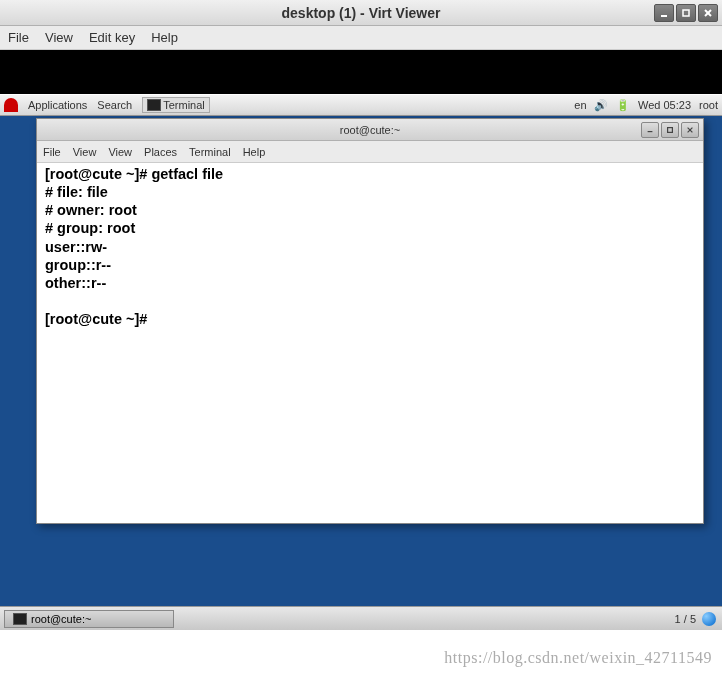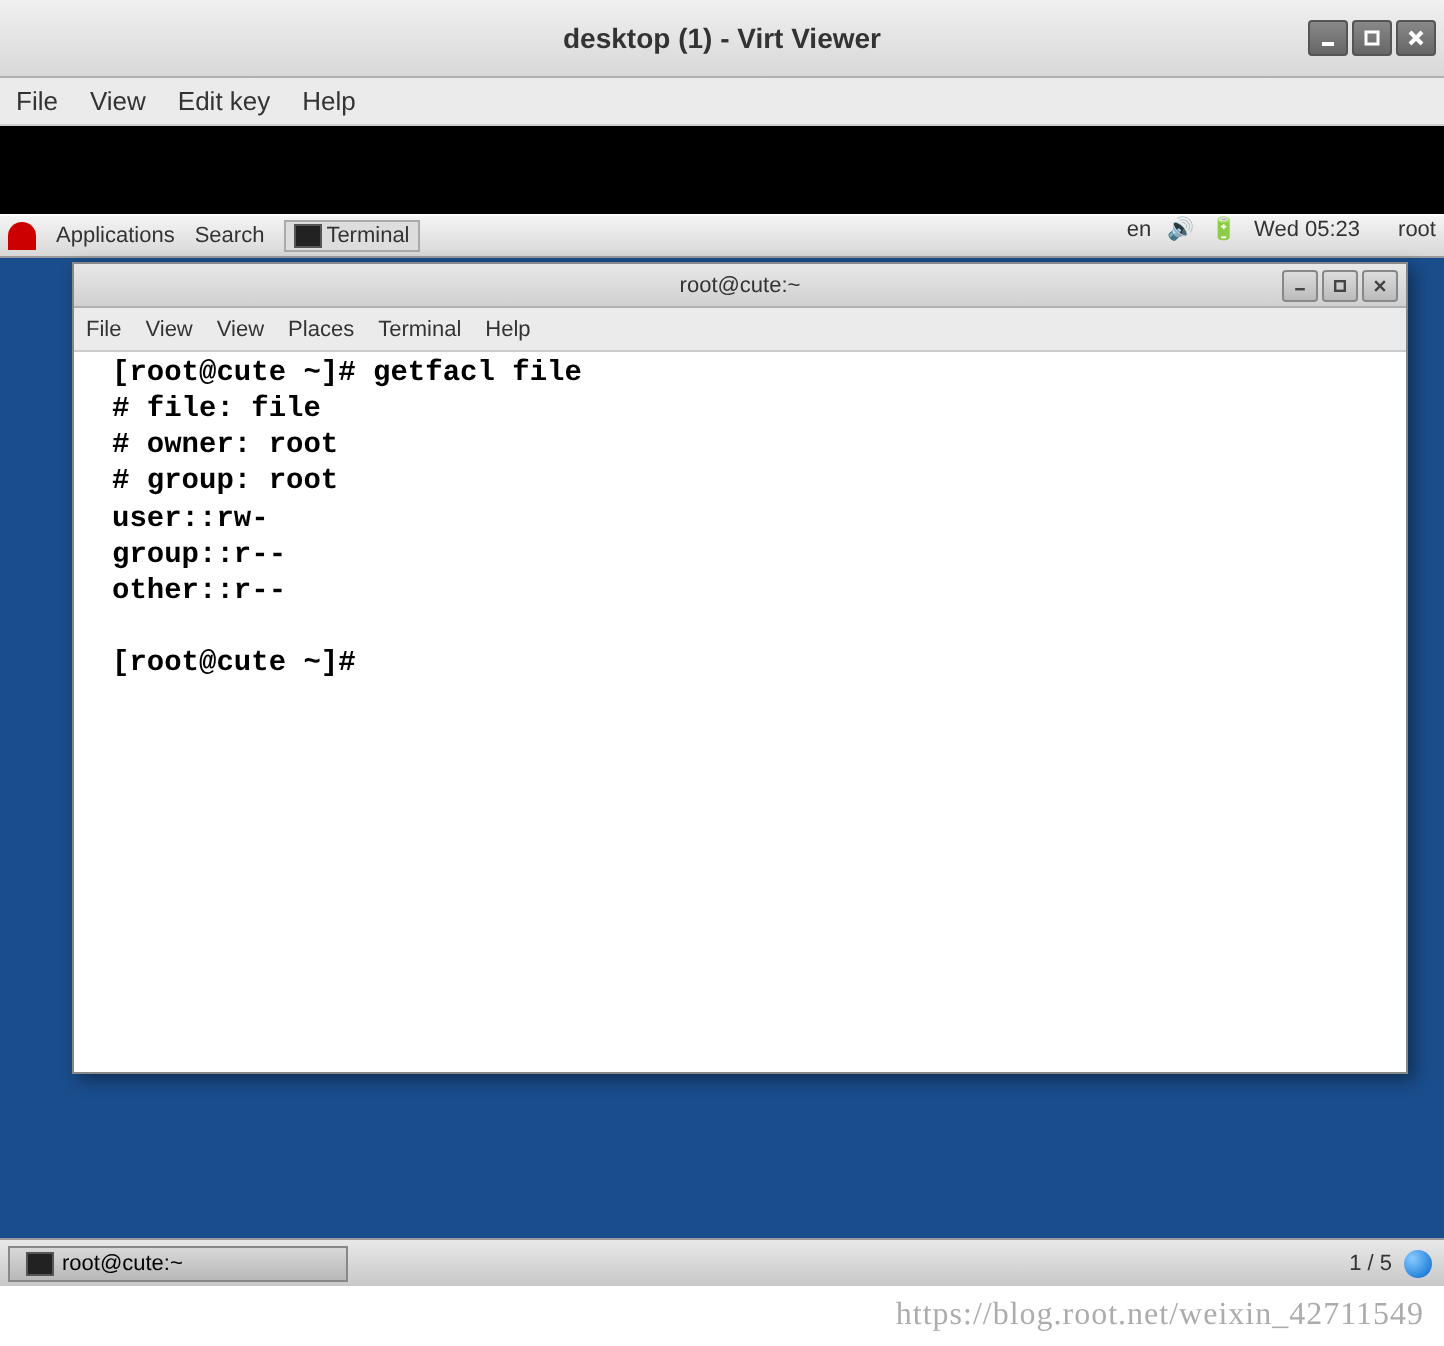--- a/index.html
+++ b/index.html
@@ -1,50 +1,50 @@
 <!DOCTYPE html>
 <html><head>
   <meta charset="utf-8">
   <style>
     * { margin: 0; padding: 0; box-sizing: border-box; }
     body { width: 722px; height: 673px; font-family: sans-serif; background: #fff; overflow: hidden; position: relative; }
     
     
-    .virt-titlebar { height: 39px; background: linear-gradient(#f0f0f0, #d8d8d8); border-bottom: 1px solid #b0b0b0; display: flex; align-items: center; position: relative; }
+    .virt-titlebar { height: 26px; background: linear-gradient(#f0f0f0, #d8d8d8); border-bottom: 1px solid #b0b0b0; display: flex; align-items: center; position: relative; }
     .virt-title { position: absolute; left: 50%; transform: translateX(-50%); font-weight: bold; font-size: 14px; color: #333; }
     .virt-controls { position: absolute; right: 4px; display: flex; gap: 2px; }
     .virt-btn { width: 20px; height: 18px; background: linear-gradient(#888, #666); border: 1px solid #555; border-radius: 2px; display: flex; align-items: center; justify-content: center; cursor: pointer; }
     .virt-btn svg { width: 10px; height: 10px; }
     
     .virt-menubar { height: 24px; background: #ebebeb; border-bottom: 1px solid #ccc; display: flex; align-items: center; padding: 0 8px; gap: 16px; font-size: 13px; color: #333; }
     .virt-menu-item { cursor: pointer; }
     
     .black-bar { height: 44px; background: #000; }
     
     
-    .guest-panel { height: 22px; background: linear-gradient(#f4f4f4, #d8d8d8); border-top: 1px solid #fff; border-bottom: 1px solid #999; display: flex; padding: 0 4px; font-size: 11px; color: #333; position: relative; }
+    .guest-panel { height: 22px; background: linear-gradient(#f4f4f4, #d8d8d8); border-top: 1px solid #fff; border-bottom: 1px solid #999; display: flex; align-items: center; padding: 0 4px; font-size: 11px; color: #333; position: relative; }
     .guest-panel-left { display: flex; align-items: center; gap: 10px; }
     .guest-panel-right { position: absolute; right: 4px; display: flex; align-items: center; gap: 8px; font-size: 11px; }
     .hat-icon { width: 14px; height: 14px; background: #c00; border-radius: 50% 50% 0 0; }
     .panel-item { cursor: pointer; }
     .term-launcher { display: flex; align-items: center; gap: 2px; background: #ddd; padding: 1px 4px; border: 1px solid #aaa; }
     .term-launcher-icon { width: 14px; height: 12px; background: #222; border: 1px solid #555; }
     
     .guest-desktop { background: #1a4d8c; height: 490px; position: relative; padding-top: 8px; }
     
     
     .term-window { position: absolute; left: 36px; top: 2px; width: 668px; background: #fff; border: 1px solid #888; box-shadow: 3px 3px 8px rgba(0,0,0,0.4); }
     .term-titlebar { height: 22px; background: linear-gradient(#e8e8e8, #d0d0d0); border-bottom: 1px solid #b0b0b0; display: flex; align-items: center; position: relative; }
     .term-title { position: absolute; left: 50%; transform: translateX(-50%); font-size: 11px; color: #333; }
     .term-controls { position: absolute; right: 4px; display: flex; gap: 2px; }
     .term-btn { width: 18px; height: 16px; background: linear-gradient(#ddd, #bbb); border: 1px solid #888; border-radius: 2px; display: flex; align-items: center; justify-content: center; cursor: pointer; }
     .term-btn svg { width: 8px; height: 8px; }
     
     .term-menubar { height: 22px; background: #ebebeb; border-bottom: 1px solid #ccc; display: flex; align-items: center; padding: 0 6px; gap: 12px; font-size: 11px; color: #333; }
-    .term-content { background: #fff; padding: 2px 19px; font-family: Liberation Mono, monospace; font-size: 14.5px; font-weight: bold; color: #000; line-height: 1.25; min-height: 360px; white-space: pre; }
+    .term-content { background: #fff; padding: 2px 8px; font-family: Liberation Sans, sans-serif; font-size: 14.5px; font-weight: bold; color: #000; line-height: 1.25; min-height: 360px; white-space: pre; }
     
     
     .guest-bottom-panel { height: 24px; background: linear-gradient(#e8e8e8, #c8c8c8); border-top: 1px solid #999; display: flex; align-items: center; padding: 0 4px; font-size: 11px; position: relative; }
     .taskbar-item { background: linear-gradient(#d8d8d8, #b8b8b8); border: 1px solid #888; padding: 2px 8px; display: flex; align-items: center; gap: 4px; width: 170px; height: 18px; cursor: pointer; }
     .taskbar-icon { width: 14px; height: 12px; background: #222; border: 1px solid #555; }
     .workspace-ind { position: absolute; right: 26px; font-size: 11px; color: #333; }
     .blue-dot { position: absolute; right: 6px; width: 14px; height: 14px; background: radial-gradient(circle at 30% 30%, #8cf, #06c); border-radius: 50%; }
     
     .watermark { position: absolute; bottom: 6px; right: 10px; font-family: serif; font-size: 16px; color: rgba(128,128,128,0.65); letter-spacing: 0.5px; }
     .bottom-white { height: 43px; background: #fff; }
@@ -91,21 +91,21 @@
     <span class="term-launcher panel-item">
       <span class="term-launcher-icon"></span>
       <span>Terminal</span>
     </span>
   </div>
   <div class="guest-panel-right">
     <span class="panel-item">en</span>
     <span>🔊</span>
     <span>🔋</span>
     <span class="panel-item">Wed 05:23</span>
-    <span class="panel-item" style="margin-left:11px;">root</span>
+    <span class="panel-item" style="margin-left:0;">root</span>
   </div>
 </div>
 
 <div class="guest-desktop">
   <div class="term-window">
     <div class="term-titlebar">
       <span class="term-title">root@cute:~</span>
       <div class="term-controls">
         <div class="term-btn">
             <svg viewBox="0 0 10 10">
@@ -149,13 +149,13 @@
   <div class="taskbar-item">
     <span class="taskbar-icon"></span>
     <span>root@cute:~</span>
   </div>
   <span class="workspace-ind">1 / 5</span>
   <span class="blue-dot"></span>
 </div>
 
 <div class="bottom-white"></div>
 
-<div class="watermark">https://blog.root.net/weixin_42711549</div>
+<div class="watermark">https://blog.csdn.net/weixin_42711549</div>
 
 </body></html>

